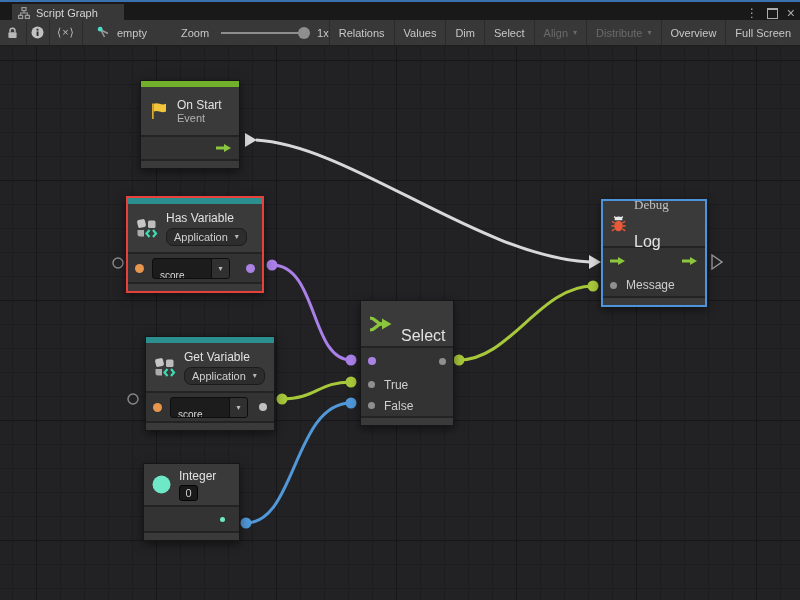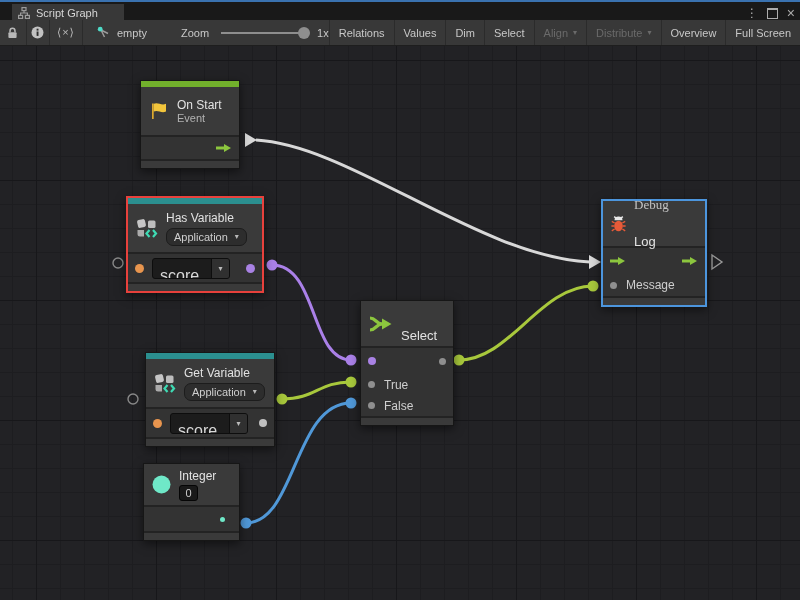--- a/index.html
+++ b/index.html
@@ -42,39 +42,39 @@
   .node{position:absolute;z-index:2;background:#232323;border:1px solid #161616;box-shadow:0 3px 9px rgba(0,0,0,.5);box-sizing:border-box;}
   .node.sel-red{border:2px solid var(--selection-red);}
   .node.sel-blue{border:2px solid var(--selection-blue);}
   .strip{height:6px;}
   .strip.event{background:var(--event-strip);}
   .strip.variable{background:var(--variable-strip);}
   .nhead{background:#3A3A3A;display:flex;align-items:center;gap:8px;padding:6px 8px;box-sizing:border-box;}
   .ntitle{font-size:12px;color:#E2E2E2;line-height:14px;}
   .nsub{font-size:11px;color:#B2B2B2;line-height:13px;}
   .nsur{font-size:13px;color:#C4C4C4;line-height:13px;font-family:Liberation Serif, serif;}
-  .ntitle.big{font-size:13px;margin-top:24px;}
+  .ntitle.big{font-size:16px;margin-top:24px;}
   .nbody{background:#333333;border-top:2px solid #232323;}
   .prow{display:flex;align-items:center;padding:0 7px;box-sizing:border-box;}
   .nfoot{background:#3A3A3A;border-top:2px solid #232323;height:7px;}
   .dot{border-radius:50%;flex:0 0 auto;}
   .d9{width:9px;height:9px;}
   .d8{width:8px;height:8px;}
   .d7{width:7px;height:7px;}
   .d5{width:5px;height:5px;}
   .orange{background:var(--port-orange);}
   .purple{background:var(--port-purple);}
   .grayp{background:var(--port-gray);}
   .lightp{background:var(--port-light);}
   .tealp{background:var(--port-teal);}
   .plabel{font-size:12px;color:#CFCFCF;margin-left:9px;}
   .appdd{background:#2D2D2D;border:1px solid #1C1C1C;border-radius:7px;font-size:11px;color:#CFCFCF;padding:2px 7px;display:inline-flex;align-items:center;gap:7px;margin-top:3px;}
   .appdd .caret-sm{margin:0;font-size:8px;color:#B8B8B8;}
   .score{display:flex;align-items:stretch;height:19px;background:#1C1C1C;border:1px solid #0D0D0D;border-radius:3px;overflow:hidden;margin-left:8px;}
-  .score .sv{display:flex;align-items:center;padding:17px 7px;min-width:44px;font-size:16px;color:#D8D8D8;}
+  .score .sv{display:flex;align-items:center;padding:17px 7px;min-width:44px;font-size:10px;color:#D8D8D8;}
   .score .sb{width:17px;display:flex;align-items:center;justify-content:center;background:#303030;border-left:1px solid #0D0D0D;color:#BBB;font-size:8px;}
   .valbox{margin-top:2px;width:17px;height:14px;background:#191919;border:1px solid #050505;border-radius:3px;color:#CCC;font-size:11px;display:flex;align-items:center;justify-content:center;}
   .spacer{flex:1 1 auto;}
   .iconwrap{display:inline-flex;flex:0 0 auto;}
 </style>
 </head>
 <body>
 
 <div class="titlebar">
   <div class="tab">
@@ -231,21 +231,21 @@
           <span class="sv">score</span>
           <span class="sb">▾</span>
         </div>
         <span class="spacer"></span>
         <span class="dot d9 purple"></span>
       </div>
     </div>
     <div class="nfoot"></div>
   </div>
 
-  <div class="node" style="left:145px;top:306px;width:130px;">
+  <div class="node" style="left:145px;top:290px;width:130px;">
     <div class="strip variable"></div>
     <div class="nhead" style="height:48px;">
       <span class="iconwrap">
         <svg width="22" height="20" viewBox="0 0 22 20">
           <rect x="1.5" y="1.5" width="8" height="8" rx="2" fill="#C6C6C6" transform="rotate(-14 5.5 5.5)"></rect>
           <rect x="12" y="2.5" width="7.5" height="7.5" rx="1.5" fill="#BDBDBD"></rect>
           <path d="M1.5,12 h6.5 v6.5 h-4 a2.5,2.5 0 0 1 -2.5,-2.5 Z" fill="#ABABAB"></path>
           <polyline points="13.5,12 10.5,15.5 13.5,19" stroke="#3EDBB4" stroke-width="2.2" fill="none"></polyline>
           <polyline points="17,12 20,15.5 17,19" stroke="#3EDBB4" stroke-width="2.2" fill="none"></polyline>
         </svg>

